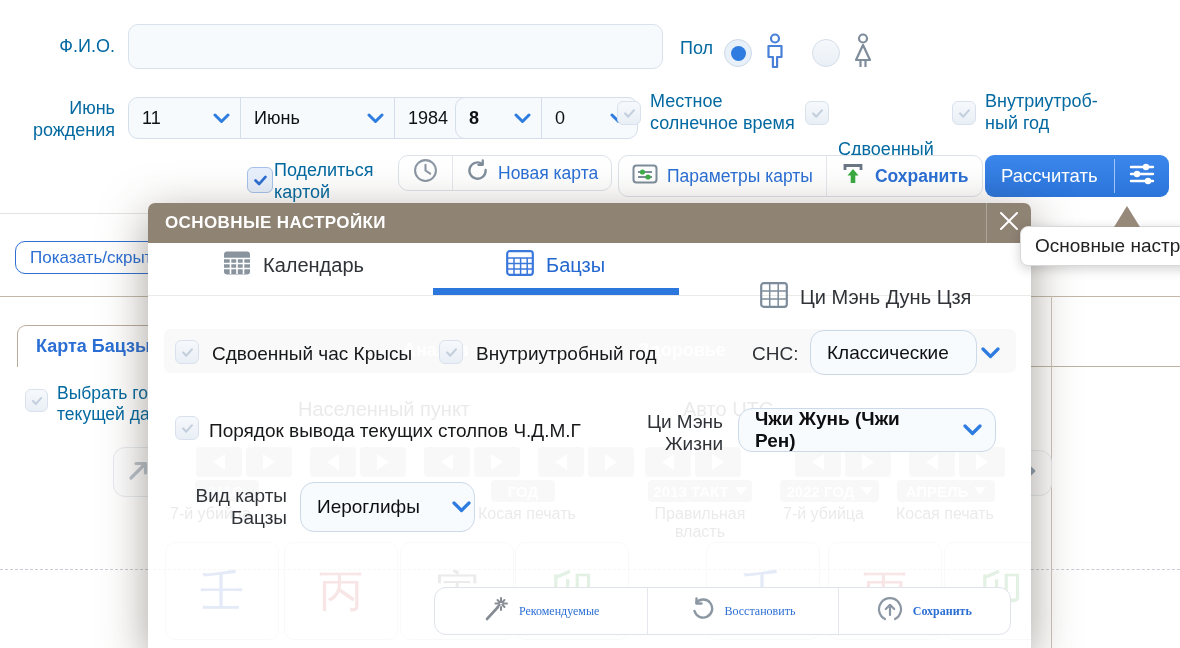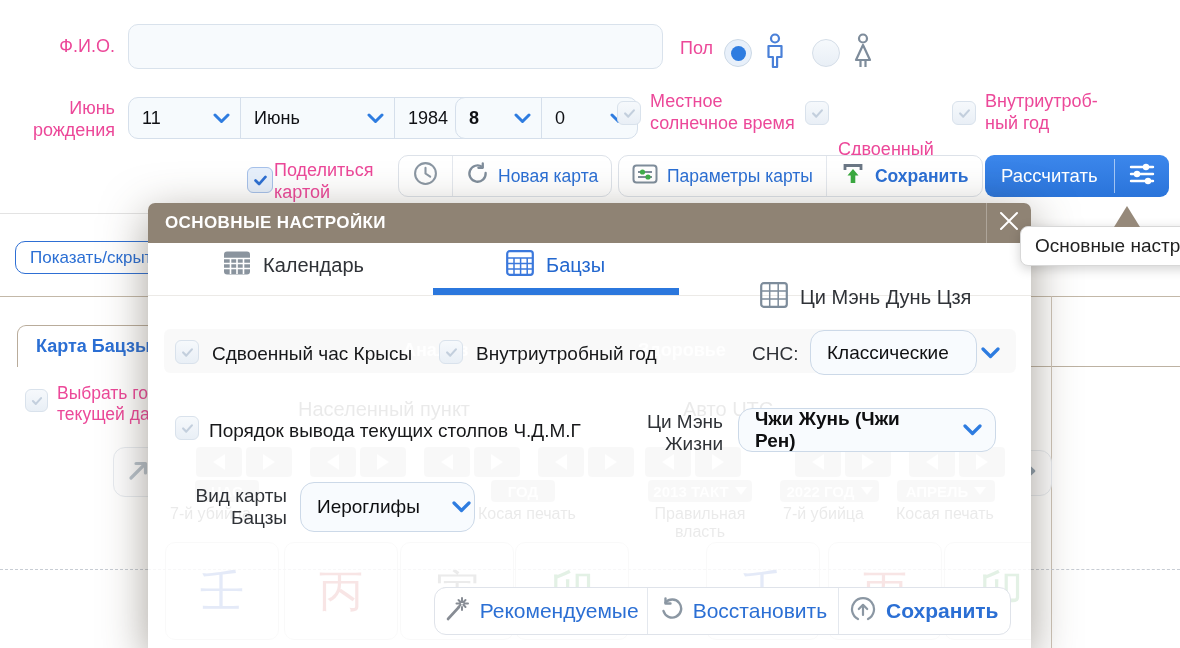--- a/index.html
+++ b/index.html
@@ -1,19 +1,19 @@
 <!DOCTYPE html>
 <html><head>
 <meta charset="utf-8">
 <style>
   html,body{margin:0;padding:0;background:#fff;}
   body{font-family:"Liberation Sans",sans-serif;}
   .screen{position:relative;width:1180px;height:648px;overflow:hidden;background:#fff;}
   .abs{position:absolute;box-sizing:border-box;}
-  .lbl{font-size:18px;color:#ec4899;line-height:22px;}
+  .lbl{font-size:18px;color:#0369a1;line-height:22px;}
   .r{text-align:right;}
   
   .tinput{background:#f7fafd;border:1px solid #d9e2ec;border-radius:10px;outline:none;font-size:18px;padding:0 12px;color:#111;}
   .selgrp{display:flex;align-items:stretch;background:#f6fafd;border:1px solid #d5dfeb;border-radius:10px;}
   .selcell{display:flex;align-items:center;justify-content:space-between;padding:0 10px 0 13px;border-right:1px solid #d5dfeb;font-size:18px;color:#0f1014;}
   .selcell:last-child{border-right:none;}
   .chev svg{display:block;}
   
   .cb{border-radius:6px;display:flex;align-items:center;justify-content:center;}
   .cb-soft{background:linear-gradient(#f6f9fc,#e9eff6);border:1px solid #d9e2ec;color:#c3cfdd;}
@@ -45,21 +45,21 @@
   .mghost{position:absolute;left:0;top:40px;right:0;bottom:0;opacity:.14;overflow:hidden;pointer-events:none;}
   .gtxt{position:absolute;color:#6f6f6f;font-size:20px;white-space:nowrap;}
   .gpill{position:absolute;background:#cfcfcf;border-radius:4px;color:#fff;font-weight:bold;font-size:15px;display:flex;align-items:center;justify-content:center;gap:6px;}
   .garr{position:absolute;display:flex;gap:4px;}
   .garr .bx{width:46px;height:30px;background:#d4d4d4;border-radius:4px;display:flex;align-items:center;justify-content:center;}
   .tri-l{width:0;height:0;border-top:8px solid transparent;border-bottom:8px solid transparent;border-right:12px solid #fff;}
   .tri-r{width:0;height:0;border-top:8px solid transparent;border-bottom:8px solid transparent;border-left:12px solid #fff;}
   .tri-d{width:0;height:0;border-left:6px solid transparent;border-right:6px solid transparent;border-top:8px solid #fff;display:inline-block;}
   .gcard{position:absolute;width:112px;height:96px;background:#fff;border:1.5px solid #d9d9d9;border-radius:10px;display:flex;align-items:center;justify-content:center;font-size:44px;}
   .mfoot{position:absolute;left:286px;top:384px;width:575px;height:46px;display:flex;background:#fff;border:1px solid #dfe3ea;border-radius:12px;}
-  .mfbtn{display:flex;align-items:center;justify-content:center;gap:10px;font-size:21px;color:#2b6fd4;border-right:1px solid #e4e8ee;}
+  .mfbtn{display:flex;align-items:center;justify-content:center;gap:10px;font-size:12px;color:#2b6fd4;border-right:1px solid #e4e8ee;font-family:Liberation Serif, serif;}
   .mfbtn:last-child{border-right:none;}
   
   .outline-btn{display:flex;align-items:center;padding:0 14px;border:1.5px solid #2e6fd4;border-radius:10px;color:#2b6fd4;font-size:17px;background:#fff;white-space:nowrap;}
   .bgtab{border:1px solid #b9ac9b;border-bottom:none;border-radius:9px 9px 0 0;background:#fff;display:flex;align-items:center;padding-left:18px;font-size:18px;font-weight:bold;color:#2b6fd4;white-space:nowrap;}
   .icbtn{background:#fdfdfe;border:1px solid #e7ebf0;border-radius:12px;display:flex;align-items:center;justify-content:center;}
   .dash{border-top:1.5px dashed #c8cdd4;height:0;}
   .tooltip{position:absolute;left:1020px;top:226px;width:200px;height:38px;background:#fff;border:1px solid #d8d8d8;border-radius:8px;box-shadow:0 3px 12px rgba(0,0,0,.18);display:flex;align-items:center;padding-left:14px;font-size:19px;color:#222;z-index:20;white-space:nowrap;overflow:hidden;}
   .tooltri{position:absolute;left:1114px;top:206px;width:0;height:0;border-left:13px solid transparent;border-right:13px solid transparent;border-bottom:21px solid #96897a;z-index:21;}
 </style>
 </head>
@@ -180,21 +180,21 @@
   <div class="abs cb cb-on" style="left:247px;top:167px;width:26px;height:26px;z-index:2;">
     <svg width="17" height="17" viewBox="0 0 24 24">
         <path d="M5 12 l5 5 9 -10" stroke="currentColor" stroke-width="3.8" fill="none" stroke-linecap="round" stroke-linejoin="round"></path>
       </svg>
   </div>
   <div class="abs lbl" style="left:274px;top:159px;z-index:2;">
     <span>Поделиться</span><br>
     <span>картой</span>
   </div>
 
-  <div class="abs bgroup" style="left:398px;top:155px;height:42px;z-index:2;">
+  <div class="abs bgroup" style="left:398px;top:155px;height:36px;z-index:2;">
     <div class="btn" style="padding:0 14px;">
       <span><svg width="25" height="25" viewBox="0 0 24 24">
             <circle cx="12" cy="12" r="10" fill="none" stroke="#8b97a3" stroke-width="2"></circle>
             <path d="M12 6.5 V12 l4.5 3" fill="none" stroke="#8b97a3" stroke-width="2" stroke-linecap="round"></path>
           </svg></span>
     </div>
     <div class="btn">
       <span><svg width="23" height="23" viewBox="0 0 24 24">
             <path d="M20.5 11.5 A8.5 8.5 0 1 1 17 5.2" fill="none" stroke="#7f8d9b" stroke-width="2.4" stroke-linecap="round"></path>
             <path d="M17.5 1.5 v4.6 h-4.6" fill="none" stroke="#7f8d9b" stroke-width="2.4" stroke-linecap="round" stroke-linejoin="round"></path>

